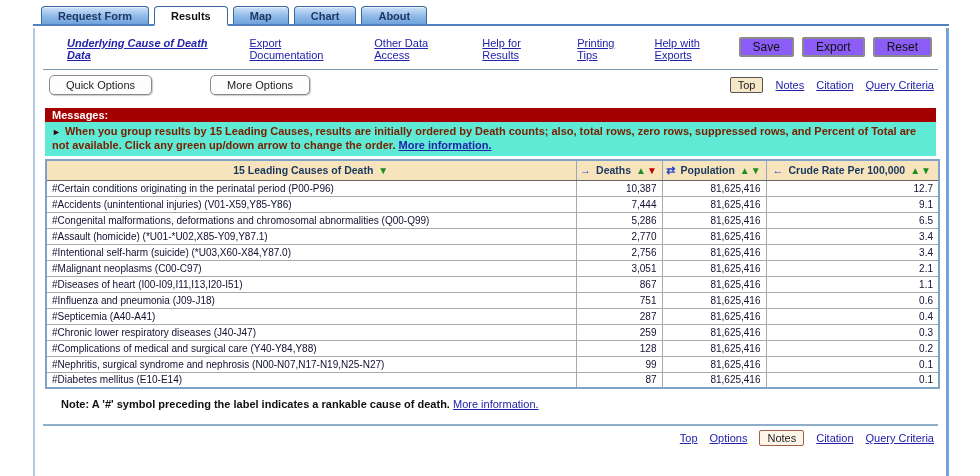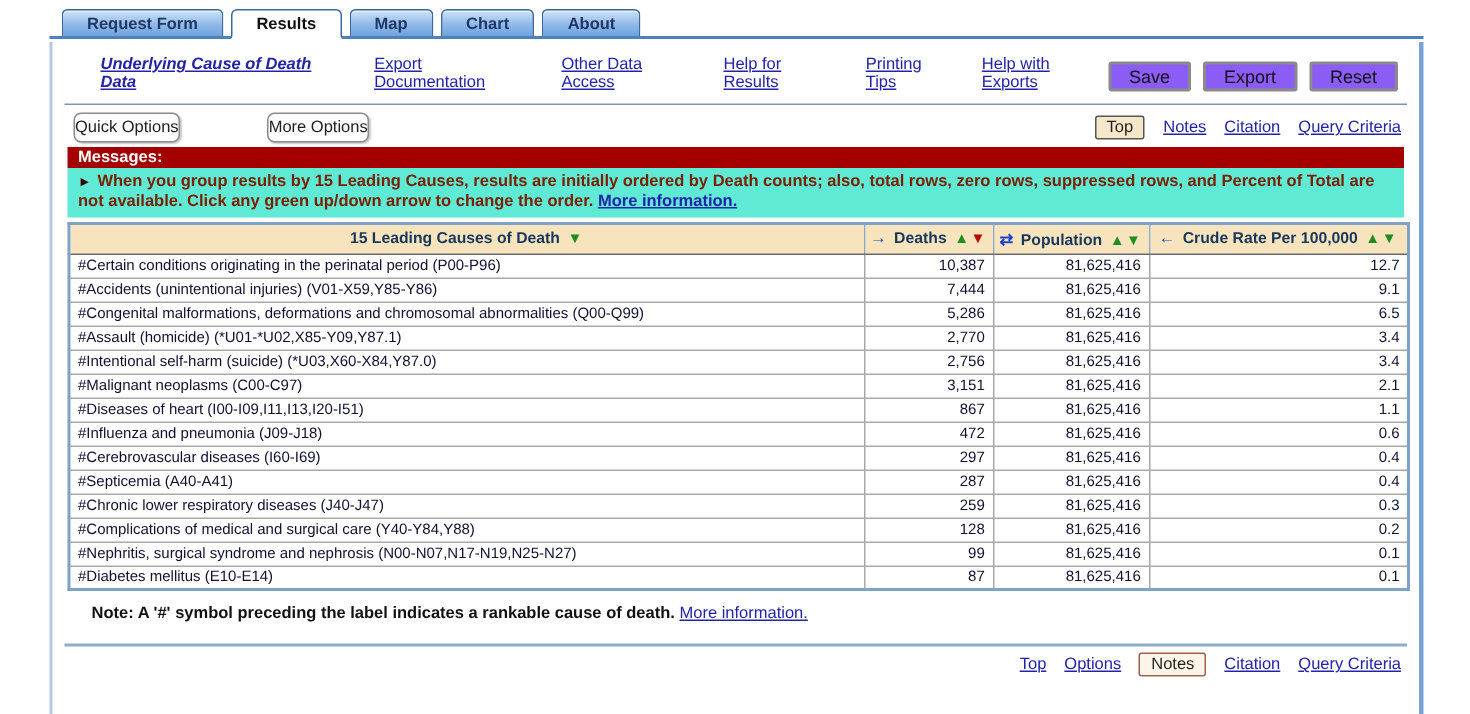--- a/index.html
+++ b/index.html
@@ -13,40 +13,40 @@
          font-weight:bold; font-size:11px; color:#1F3864; cursor:pointer;
          background:linear-gradient(#CFE3F7,#8FB9E8 55%,#6FA3DC); box-shadow:inset 0 1px 0 #E8F2FC; }
   .tab.active { background:#fff; color:#111; border-color:#39699F; margin-bottom:-2px;
                 border-bottom:2px solid #fff; box-shadow:none; }
 
   
   .frame { position:absolute; left:33px; top:28px; width:916px; height:448px;
            border-left:2px solid #B3C9E2; border-right:3px solid #76A3D6; background:#fff; padding:7px 8px 0 8px; }
 
   a.lnk { color:#2222AA; text-decoration:underline; cursor:pointer; font-size:11px; }
-  .row1 { display:flex; justify-content:space-between; align-items:flex-end; padding:2px 2px 0 2px; }
+  .row1 { display:flex; justify-content:space-between; align-items:flex-start; padding:2px 2px 0 2px; }
   .hlinks { display:flex; gap:18px; align-items:baseline; padding-left:22px; }
   .title-link { font-style:italic; font-weight:bold; font-size:12px; }
   .btns { display:flex; gap:8px; padding-right:4px; }
   .btn { font-size:12px; color:#111; background:#8b5cf6; border:2px solid #8A8A8A; border-radius:2px;
          padding:1px 12px; cursor:pointer; font-family:"Liberation Sans", sans-serif; }
 
   .hr1 { border:none; border-top:1px solid #7E96AC; margin:8px 0 0 0; }
 
   .row2 { display:flex; justify-content:space-between; align-items:center; margin-top:5px; padding:0 2px; }
   .opt-btns { display:flex; gap:58px; padding-left:4px; }
   .opt-btn { font-size:11px; color:#222; background:#FDFDFD; border:1px solid #8A8A8A; border-radius:5px;
-             padding:3px 0; cursor:pointer; box-shadow:1px 1px 1px #ccc; font-family:"Liberation Sans", sans-serif; }
+             padding:3px 16px; cursor:pointer; box-shadow:1px 1px 1px #ccc; font-family:"Liberation Sans", sans-serif; }
   .mini-nav { display:flex; gap:12px; align-items:center; padding-right:2px; }
   .nav-box { border:1px solid #555; background:#F5E7C8; padding:1px 7px; font-size:11px; color:#222;
              border-radius:2px; cursor:pointer; text-decoration:none; }
   .nav-box.red { border-color:#A06050; background:#FDF6E8; }
 
   
-  .messages { margin:3px 2px 0 2px; }
+  .messages { margin:13px 2px 0 2px; }
   .msg-title { background:#A40000; color:#fff; font-weight:bold; font-size:11px; padding:1px 7px; }
   .msg-body { background:#5eead4; color:#7B2000; font-weight:bold; font-size:11px; line-height:13px;
               padding:3px 7px 4px 7px; }
   .msg-bullet { color:#3A0000; margin-right:4px; font-size:9px; }
   .msg-body a.lnk { font-weight:bold; }
 
   
   table.results { margin:3px 2px 0 2px; border-collapse:collapse; width:749px; table-layout:fixed;
                   border:2px solid #7FA3C8; }
   table.results th { background:#F8E4BC; color:#17375E; font-size:10.5px; font-weight:bold;
@@ -163,41 +163,35 @@
           <td class="num">3.4</td>
         </tr>
         <tr>
           <td class="cause">#Intentional self-harm (suicide) (*U03,X60-X84,Y87.0)</td>
           <td class="num">2,756</td>
           <td class="num">81,625,416</td>
           <td class="num">3.4</td>
         </tr>
         <tr>
           <td class="cause">#Malignant neoplasms (C00-C97)</td>
-          <td class="num">3,151</td>
+          <td class="num">3,051</td>
           <td class="num">81,625,416</td>
           <td class="num">2.1</td>
         </tr>
         <tr>
           <td class="cause">#Diseases of heart (I00-I09,I11,I13,I20-I51)</td>
           <td class="num">867</td>
           <td class="num">81,625,416</td>
           <td class="num">1.1</td>
         </tr>
         <tr>
           <td class="cause">#Influenza and pneumonia (J09-J18)</td>
-          <td class="num">472</td>
+          <td class="num">751</td>
           <td class="num">81,625,416</td>
           <td class="num">0.6</td>
-        </tr>
-        <tr>
-          <td class="cause">#Cerebrovascular diseases (I60-I69)</td>
-          <td class="num">297</td>
-          <td class="num">81,625,416</td>
-          <td class="num">0.4</td>
         </tr>
         <tr>
           <td class="cause">#Septicemia (A40-A41)</td>
           <td class="num">287</td>
           <td class="num">81,625,416</td>
           <td class="num">0.4</td>
         </tr>
         <tr>
           <td class="cause">#Chronic lower respiratory diseases (J40-J47)</td>
           <td class="num">259</td>

